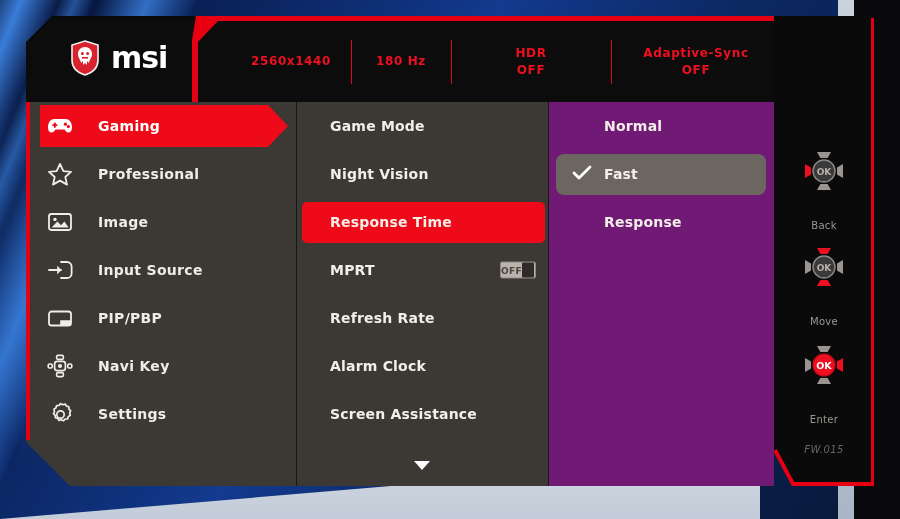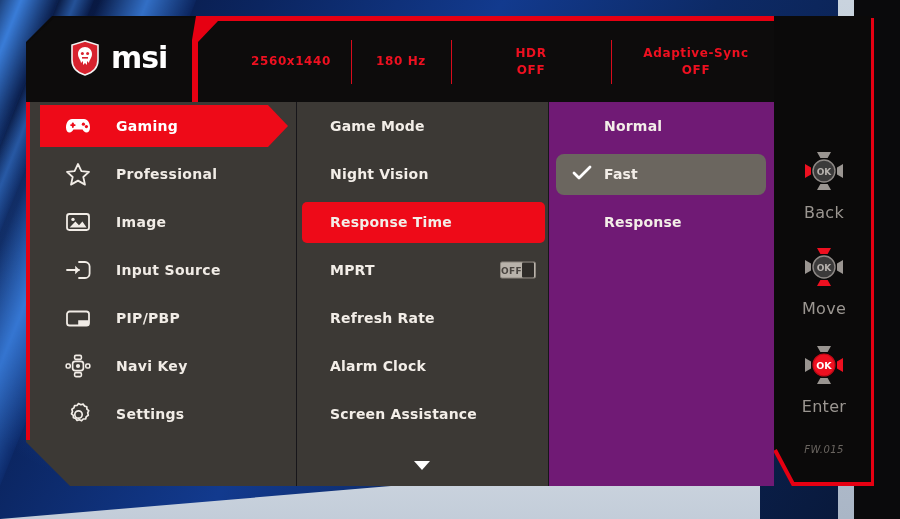--- a/index.html
+++ b/index.html
@@ -141,21 +141,21 @@
   .sidebar-red-diag {
     position: absolute; left: 0; top: 0; width: 120px; height: 384px;
     pointer-events: none;
   }
 
   .menu-list { position: absolute; left: 0; top: 0; width: 270px; }
   .menu-item {
     position: relative;
     height: 48px;
     display: flex; align-items: center;
-    padding-left: 36px;
+    padding-left: 18px;
     color: #f1ece6;
   }
   .menu-item .m-icon {
     width: 32px; height: 28px;
     display: flex; align-items: center; justify-content: center;
     flex: 0 0 32px;
   }
   .menu-item .m-label {
     margin-left: 22px;
     font-size: 14px;
@@ -277,22 +277,22 @@
     position: absolute;
     left: 0; width: 100px;
     text-align: center;
     color: #9b9691;
   }
   .nav-back  { top: 130px; }
   .nav-move  { top: 226px; }
   .nav-enter { top: 324px; }
   .nav-item .n-label {
     display: block;
-    margin-top: 3px;
-    font-size: 16px;
+    margin-top: 20px;
+    font-size: 10px;
     letter-spacing: .3px;
     font-family: "DejaVu Sans", sans-serif;
   }
   .fw {
     position: absolute; left: 0; top: 428px; width: 100px;
     text-align: center;
     color: #6a6560;
     font-size: 10px;
     letter-spacing: .4px;
     font-family: "DejaVu Sans", sans-serif;

